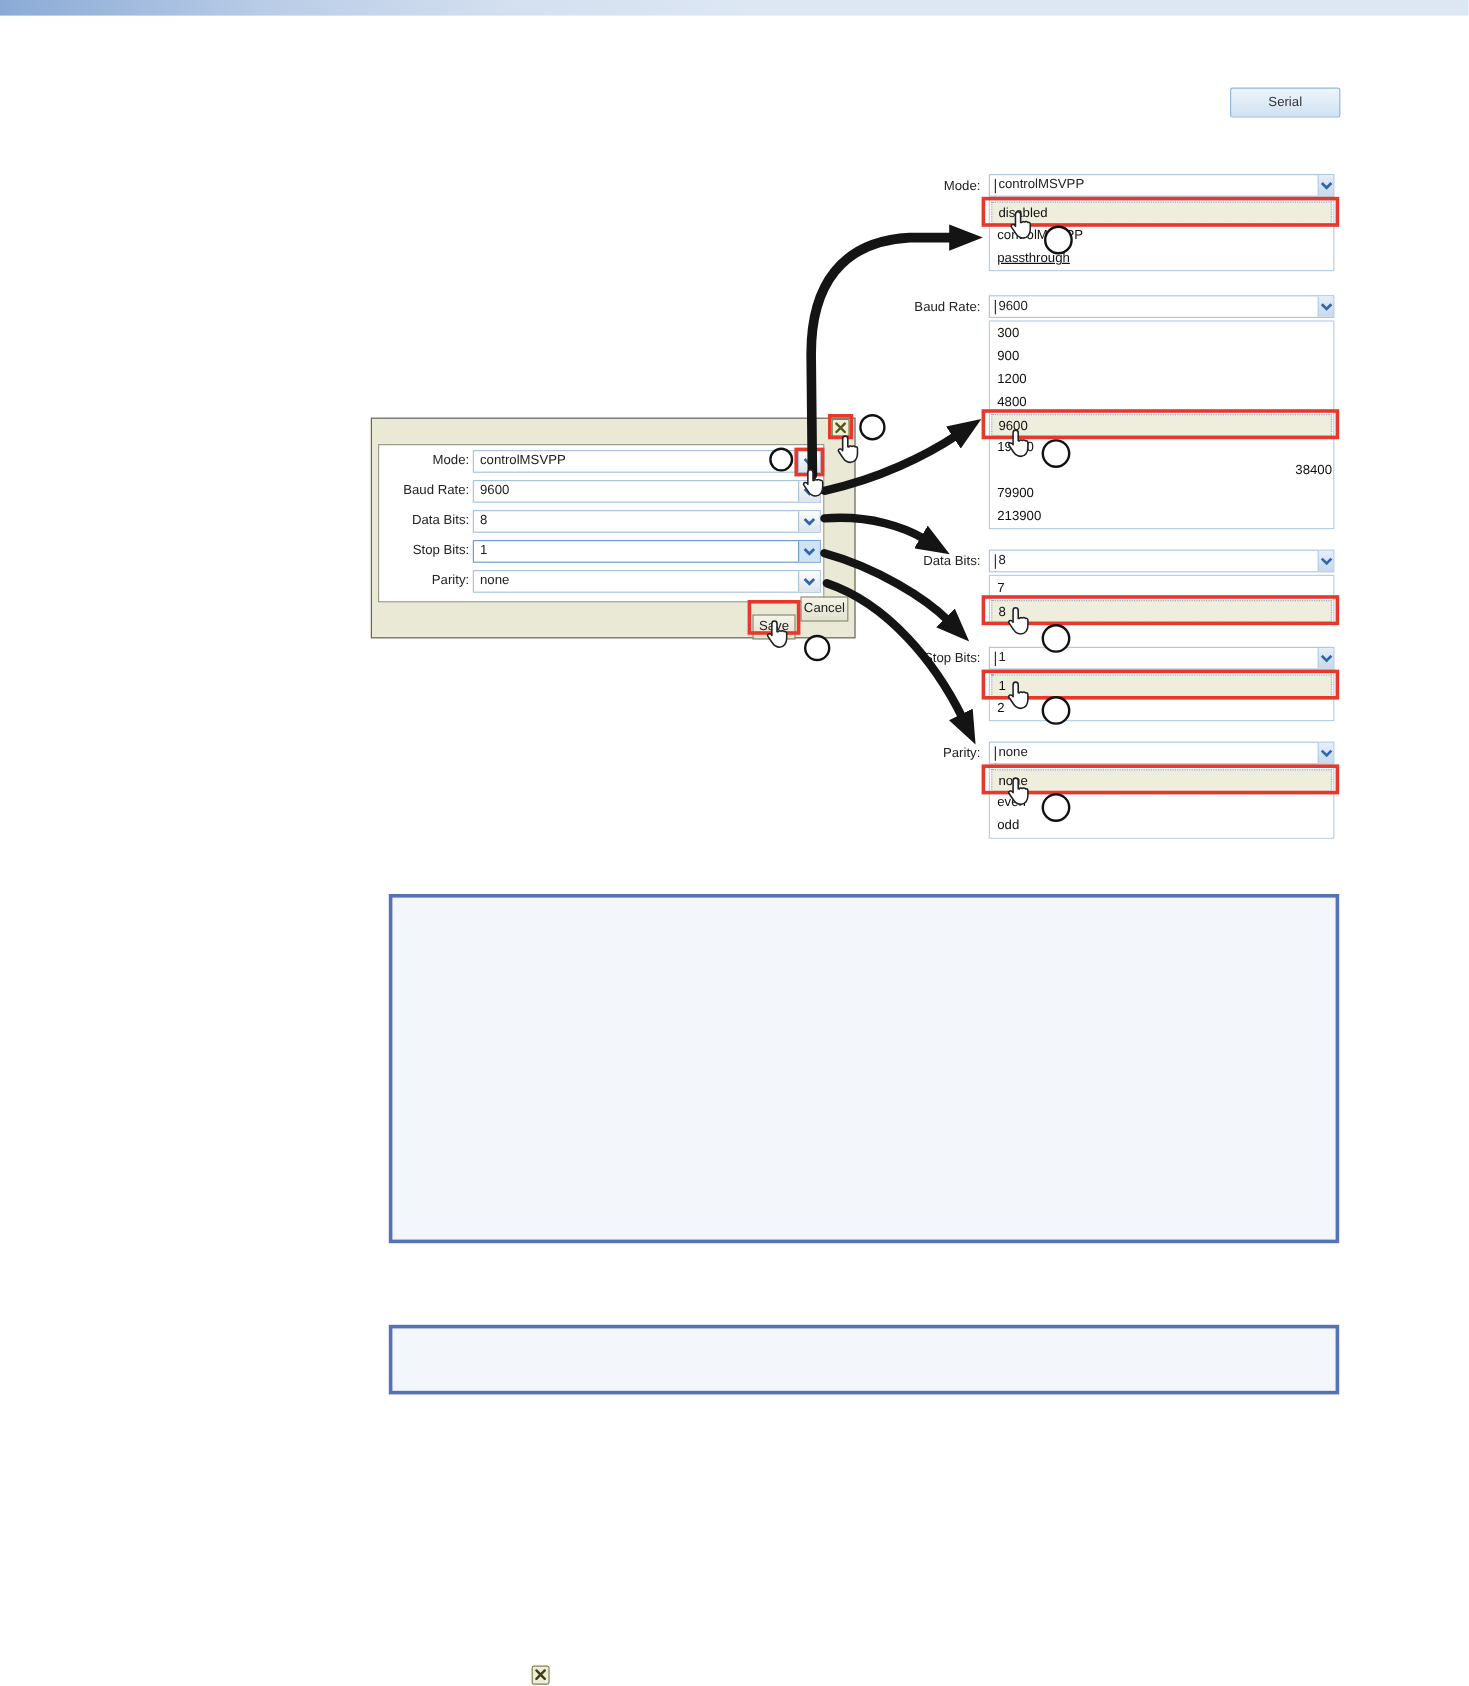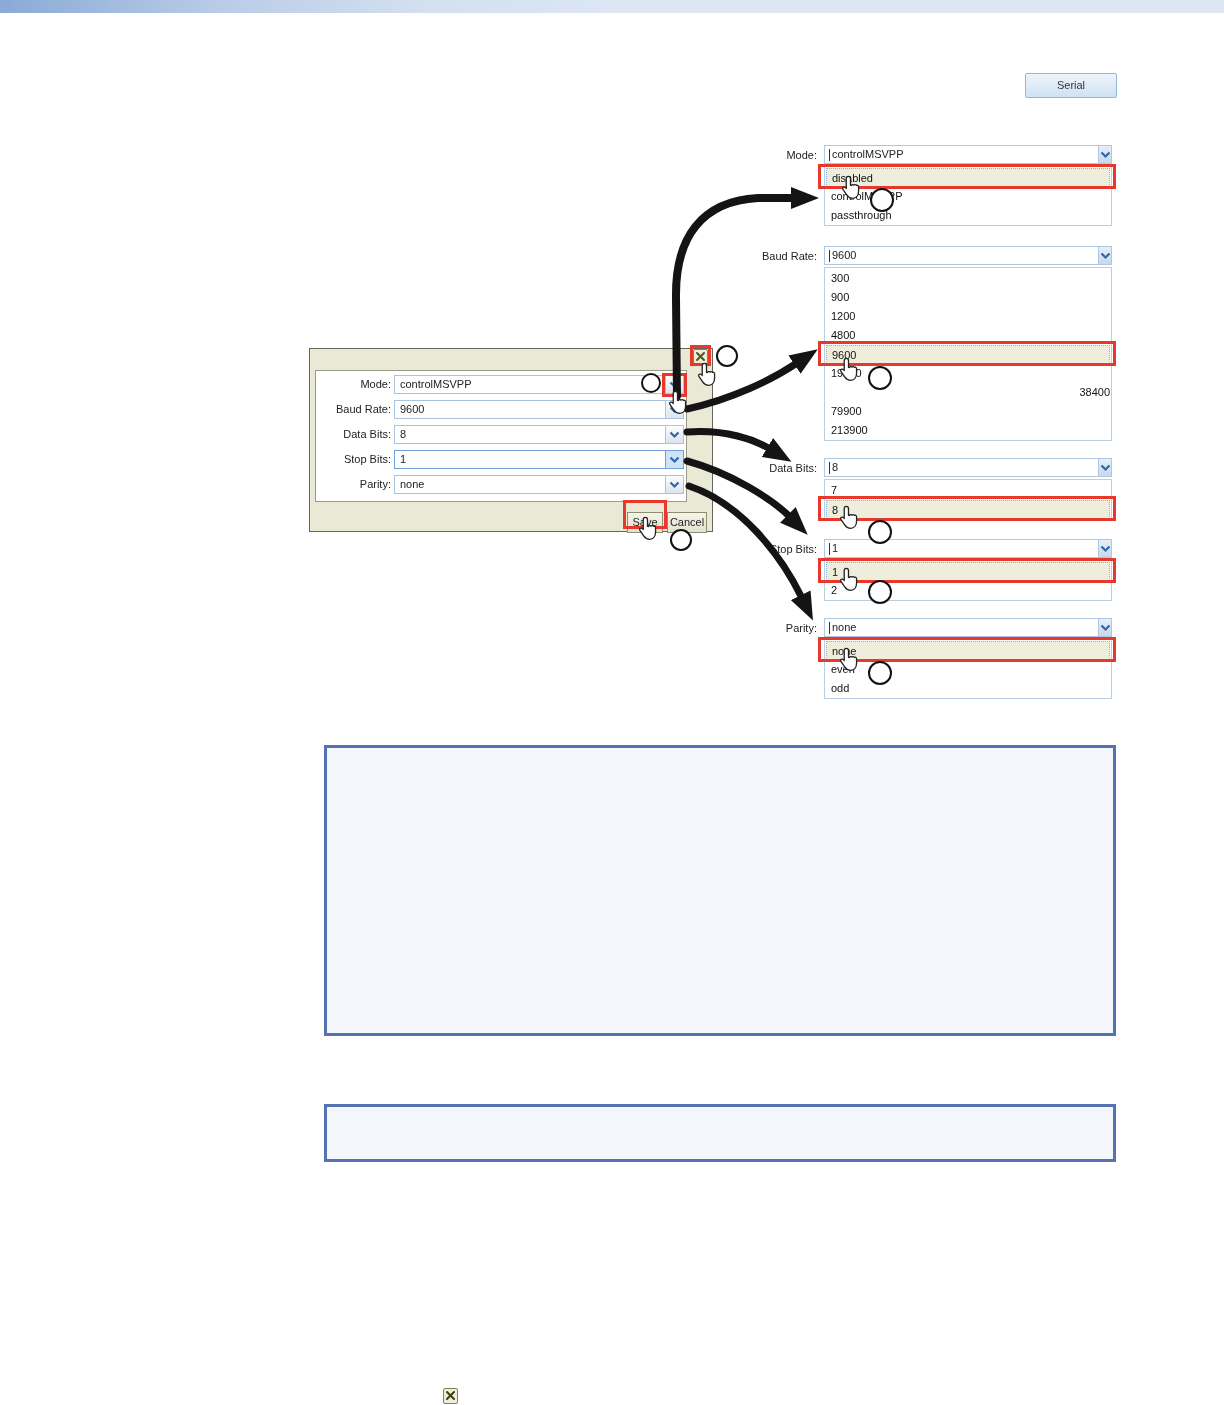--- a/index.html
+++ b/index.html
@@ -107,35 +107,35 @@
       <div class="abs dlabel" style="left: 313px; top: 475px;">Parity:</div>
       <div class="abs dcombo" style="left: 394px; top: 475px; width: 290px;">
         <span class="val">none</span>
         <div class="dbtn"><svg width="11" height="8" viewBox="0 0 11 8">
             <path d="M1.5 1.5 L5.5 5.5 L9.5 1.5" fill="none" stroke="#2f66ad" stroke-width="2.2"></path>
           </svg></div>
       </div>
     </div>
 
   <div class="abs dlgBtn" style="left:627px;top:512px;width:36px;height:21px;">Save</div>
-  <div class="abs dlgBtn" style="left:667px;top:512px;width:40px;height:21px;">Cancel</div>
+  <div class="abs dlgBtn" style="left:667px;top:497px;width:40px;height:21px;">Cancel</div>
 
   <div id="panels">
       <div class="abs plabel" style="left: 697px; top: 145px;">Mode:</div>
       <div class="abs pcombo" style="left: 824px; top: 145px;">
         <div class="caret"></div>
         <span class="val" style="left: 7px;">controlMSVPP</span>
         <div class="cbtn"><svg width="11" height="8" viewBox="0 0 11 8">
             <path d="M1.5 1.5 L5.5 5.5 L9.5 1.5" fill="none" stroke="#2f66ad" stroke-width="2.2"></path>
           </svg></div>
       </div>
       <div class="abs plist" style="left: 824px; top: 166px; height: 60px;">
         <div class="prow hl" style="top: 1px;">disabled</div>
         <div class="prow" style="top: 20px;">controlMSVPP</div>
-        <div class="prow" style="top: 39px;">passthrough</div>
+        <div class="prow" style="top: 39px; text-decoration: underline;">passthrough</div>
       </div>
       <div class="abs redbox" style="left: 818px; top: 164px; width: 298px; height: 25px;"></div>
       <div class="abs plabel" style="left: 697px; top: 246px;">Baud Rate:</div>
       <div class="abs pcombo" style="left: 824px; top: 246px;">
         <div class="caret"></div>
         <span class="val" style="left: 7px;">9600</span>
         <div class="cbtn"><svg width="11" height="8" viewBox="0 0 11 8">
             <path d="M1.5 1.5 L5.5 5.5 L9.5 1.5" fill="none" stroke="#2f66ad" stroke-width="2.2"></path>
           </svg></div>
       </div>

